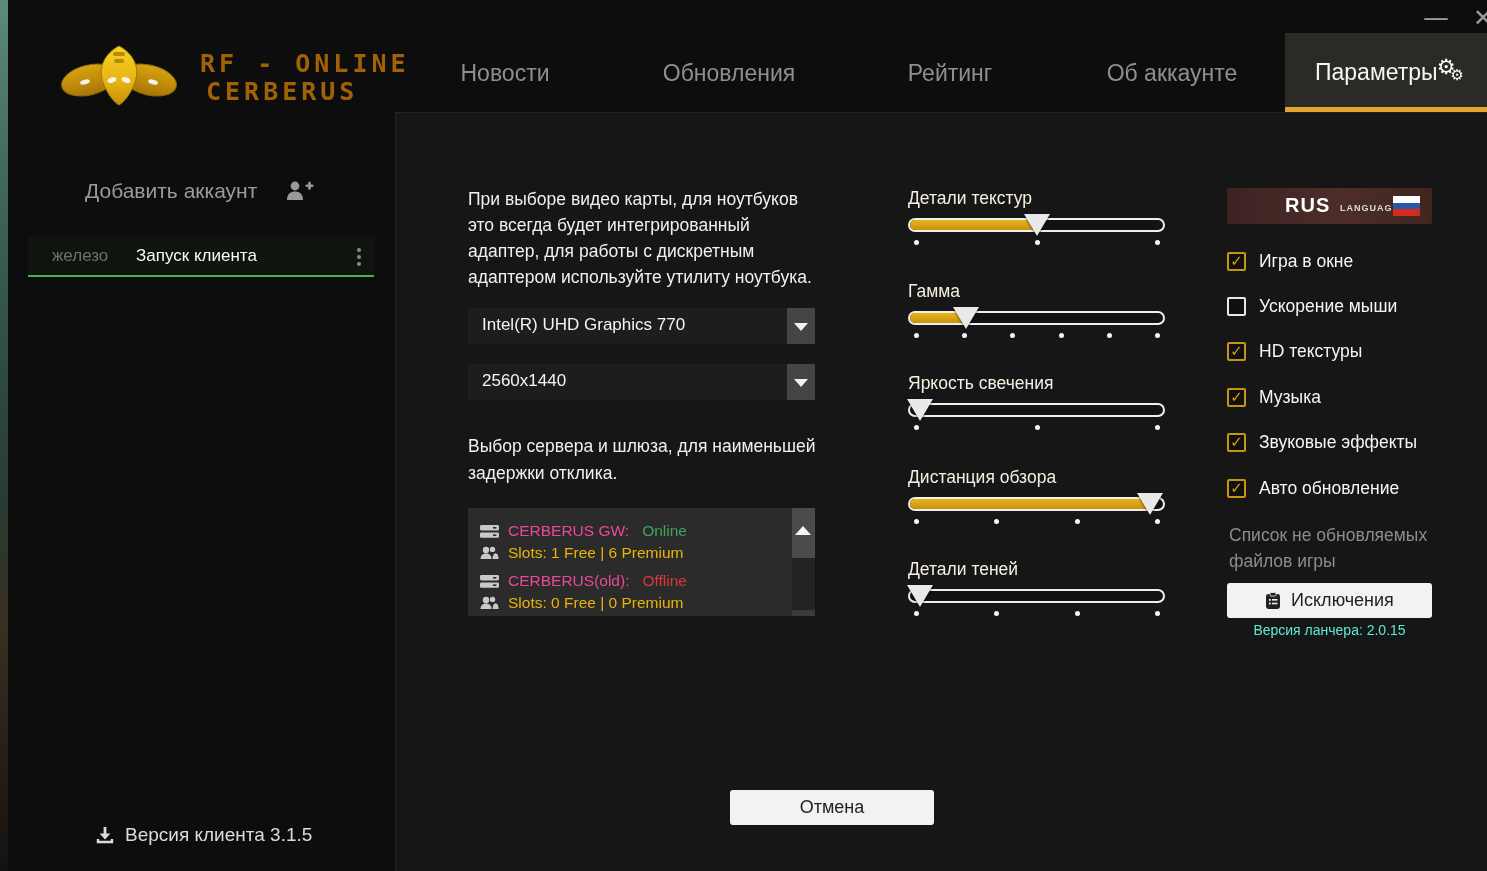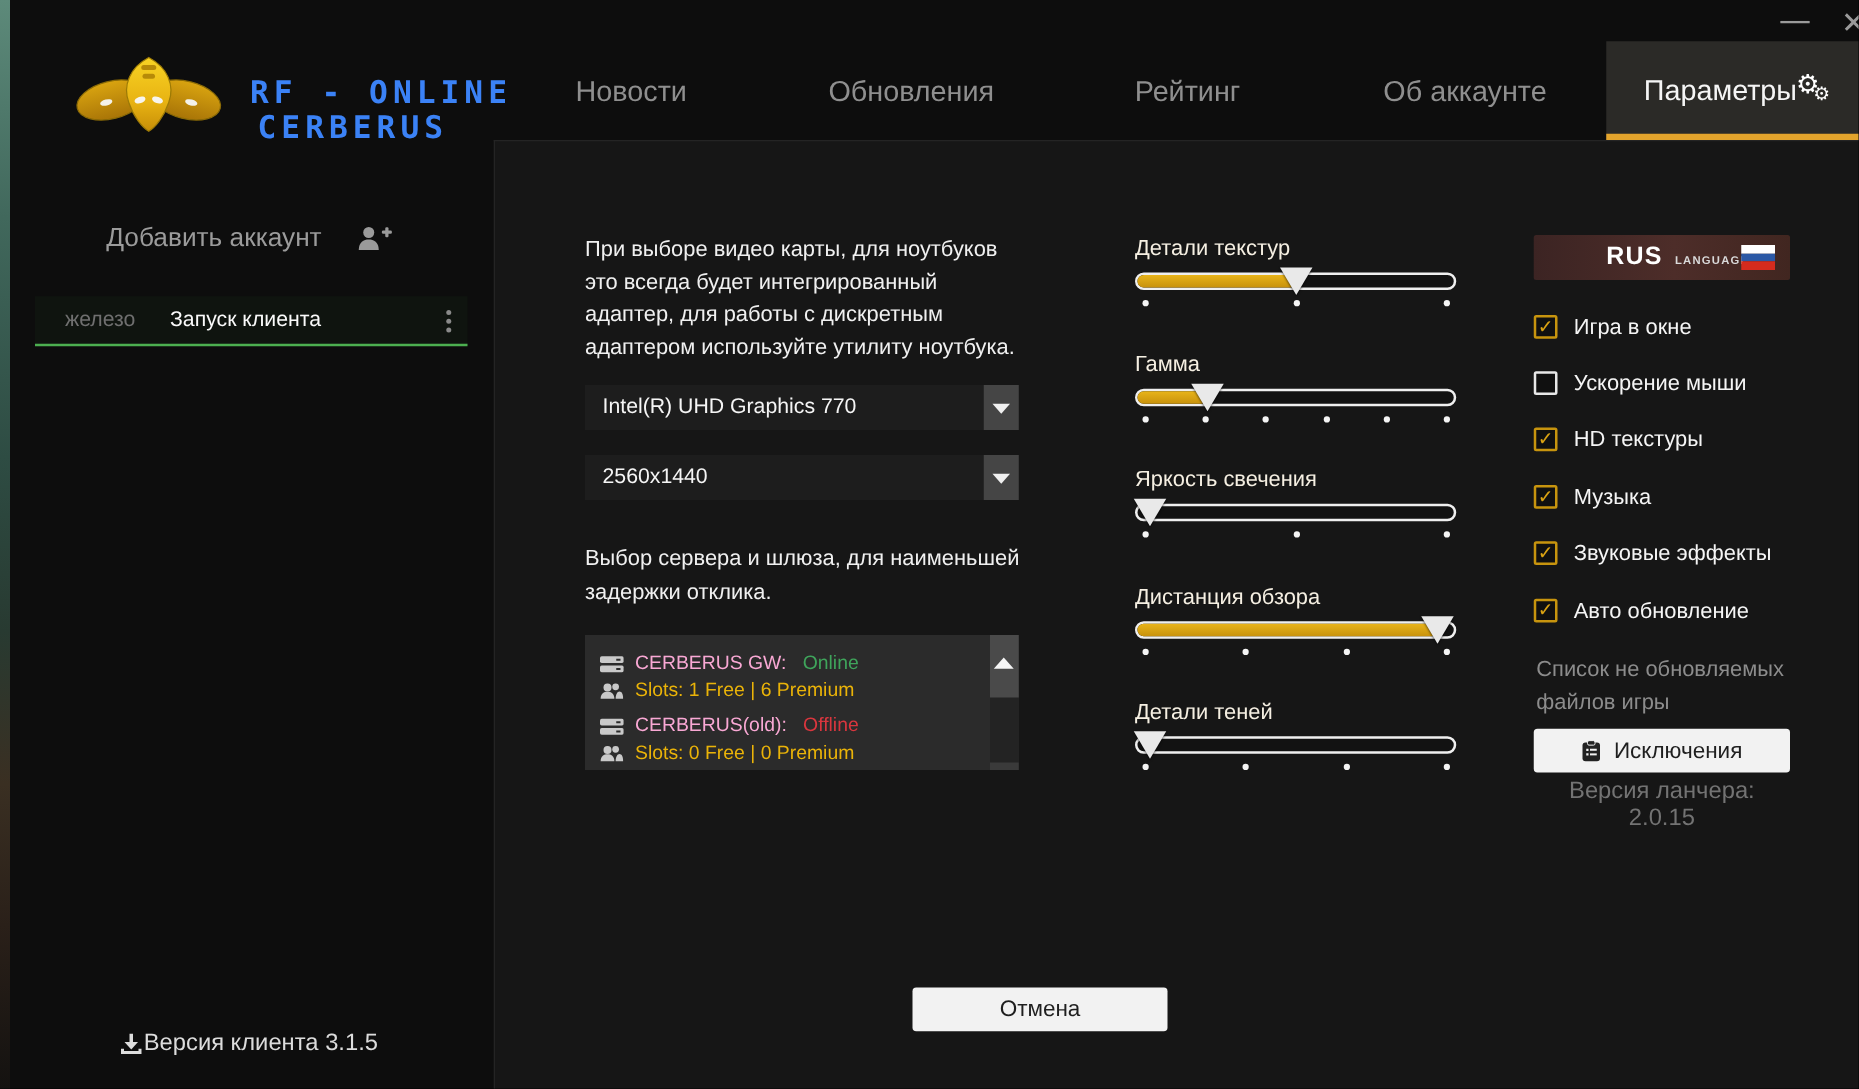--- a/index.html
+++ b/index.html
@@ -14,21 +14,21 @@
     position:absolute; left:0; top:0; width:8px; height:871px;
     background:linear-gradient(180deg,#5d8a7a 0%,#41685c 20%,#2e4c43 42%,#283a31 58%,#3a2f22 72%,#2a2019 85%,#141210 100%);
   }
   
   .win-btn { position:absolute; color:#9a9a9a; cursor:pointer; font-family:"DejaVu Sans",sans-serif; }
   #btn-min { top:2px; right:38px; font-size:26px; }
   #btn-close { top:4px; right:-6px; font-size:24px; }
 
   
   #logo { position:absolute; left:58px; top:42px; width:122px; height:66px; }
-  #brand { position:absolute; left:200px; top:60px; color:#3b82f6; letter-spacing:4px; font-weight:bold; }
+  #brand { position:absolute; left:200px; top:50px; color:#a16207; letter-spacing:4px; font-weight:bold; }
   #brand .b-line { font-size:25px; line-height:28px; font-family:"DejaVu Sans Mono","Liberation Mono",monospace; }
   #brand .b-line2 { margin-left:6px; }
 
   
   .nav-item { position:absolute; top:60px; transform:translateX(-50%); color:#8f8f8f; font-size:23px; cursor:pointer; }
   #tab-active {
     position:absolute; left:1285px; top:33px; width:202px; height:79px;
     background:#2b2a27; border-bottom:5px solid #e3a42c; cursor:pointer;
   }
   #tab-active .tab-label { position:absolute; left:30px; top:26px; color:#f5f5f5; font-size:23px; }
@@ -40,21 +40,21 @@
   #add-account-label { position:absolute; left:85px; top:179px; font-size:21px; color:#9b9b9b; cursor:pointer; }
   #add-account-icon { position:absolute; left:285px; top:179px; cursor:pointer; }
   #account-row {
     position:absolute; left:28px; top:237px; width:346px; height:40px;
     background:#0f140f; border-bottom:2px solid #4caf50; cursor:pointer;
   }
   #account-row .acc-hw { position:absolute; left:24px; top:9px; color:#6f6f6f; font-size:17px; }
   #account-row .acc-launch { position:absolute; left:108px; top:9px; color:#fafafa; font-size:17px; }
   #account-row .kebab { position:absolute; right:12px; top:8px; width:5px; }
   #account-row .kebab i { display:block; width:4px; height:4px; border-radius:50%; background:#8a8a8a; margin:3px 0; }
-  #client-version { position:absolute; left:95px; top:824px; display:flex; align-items:center; color:#dcdcdc; font-size:19px; }
+  #client-version { position:absolute; left:95px; top:824px; display:flex; align-items:center; gap:10px; color:#dcdcdc; font-size:19px; }
 
   
   #main-panel {
     position:absolute; left:395px; top:112px; right:0; bottom:0;
     background:#161616; border-left:1px solid #242424; border-top:1px solid #242424;
   }
 
   
   #video-note { position:absolute; left:468px; top:186px; width:352px; font-size:17.5px; line-height:26px; color:#f0f0f0; }
   .dropdown {
@@ -63,21 +63,21 @@
   }
   #dropdown-gpu { top:308px; }
   #dropdown-resolution { top:364px; }
   .dropdown .dd-value { position:absolute; left:14px; top:7px; color:#f5f5f5; font-size:17px; }
   .dropdown .dd-arrow-box { position:absolute; right:0; top:0; width:28px; height:36px; background:#454545; }
   .dropdown .dd-arrow { position:absolute; left:7px; top:15px; width:0; height:0; border-left:7px solid transparent; border-right:7px solid transparent; border-top:8px solid #f0f0f0; }
   #server-note { position:absolute; left:468px; top:433px; width:352px; font-size:17.5px; line-height:27px; color:#f0f0f0; }
   #server-list { position:absolute; left:468px; top:508px; width:347px; height:108px; background:#2b2b2b; }
   .server-entry { position:absolute; left:12px; cursor:pointer; }
   .server-row { display:flex; align-items:center; gap:9px; height:22px; }
-  .server-name { color:#f9a8d4; font-size:15.5px; }
+  .server-name { color:#ec4899; font-size:15.5px; }
   .server-status { font-size:15.5px; margin-left:4px; }
   .server-slots { color:#eab308; font-size:15.5px; }
   #server-scrollbar { position:absolute; right:0; top:0; width:23px; height:108px; background:#232323; }
   #scroll-thumb { position:absolute; top:0; left:0; width:23px; height:50px; background:#4a4a4a; cursor:pointer; }
   #scroll-thumb .up-tri { position:absolute; left:3px; top:18px; width:0; height:0; border-left:8px solid transparent; border-right:8px solid transparent; border-bottom:9px solid #f5f5f5; }
   #scroll-foot { position:absolute; bottom:0; left:0; width:23px; height:6px; background:#3a3a3a; }
 
   
   .slider { position:absolute; left:908px; width:257px; }
   .slider-label { font-size:17.5px; color:#f5efe2; margin-bottom:9px; }
@@ -104,21 +104,21 @@
   .check-row { position:absolute; left:1227px; display:flex; align-items:center; gap:13px; cursor:pointer; }
   .checkbox-box { width:19px; height:19px; border:2px solid #e8e8e8; border-radius:2px; background:#101010;
     display:flex; align-items:center; justify-content:center; font-size:15px; line-height:15px; font-family:"DejaVu Sans",sans-serif; }
   .checkbox-box.checked { border-color:#c7940e; color:#dba313; }
   .check-label { color:#f5f5f5; font-size:17.5px; }
 
   #exclusions-note { position:absolute; left:1229px; top:522px; width:210px; color:#8c8c8c; font-size:17.5px; line-height:26px; }
   .light-button { position:absolute; background:#f2f2f2; border:none; border-radius:3px; color:#1f1f1f; font-size:18px;
     font-family:"Liberation Sans",sans-serif; display:flex; align-items:center; justify-content:center; cursor:pointer;text-align:center; }
   #exclusions-button { left:1227px; top:583px; width:205px; height:35px; gap:10px; }
-  #launcher-version { position:absolute; left:1227px; top:622px; width:205px; text-align:center; color:#737373; font-size:19px; }
+  #launcher-version { position:absolute; left:1227px; top:622px; width:205px; text-align:center; color:#5eead4; font-size:14px; }
 
   
   #cancel-button { left:730px; top:790px; width:204px; height:35px; }
   #save-button { left:965px; top:790px; width:207px; height:35px; }
 
   svg { display:block; }
 </style>
 </head>
 <body>
 

